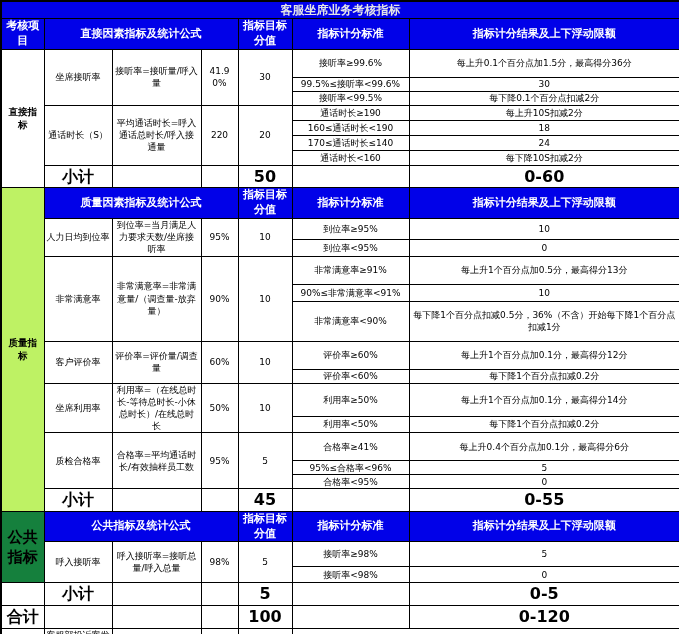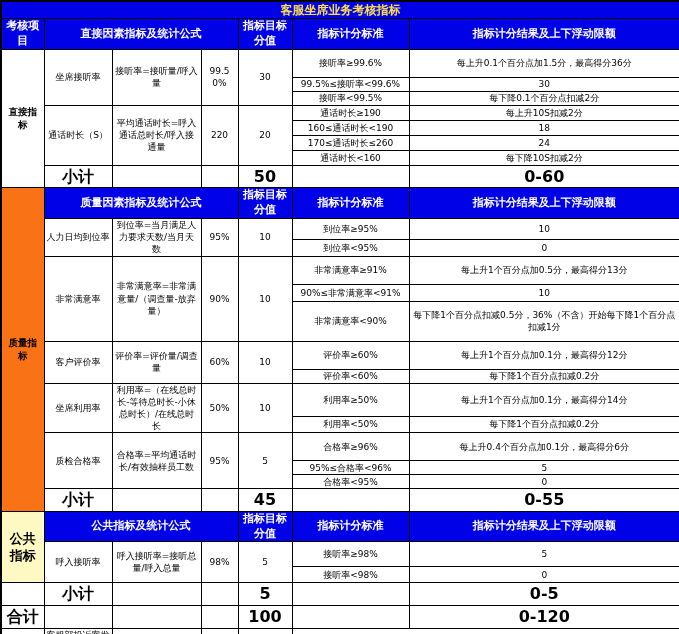--- a/index.html
+++ b/index.html
@@ -6,21 +6,21 @@
   html,body { margin:0; padding:0; background:#fff; }
   body { width:679px; font-family:"DejaVu Sans", sans-serif; color:#000; }
   table { border-collapse:collapse; table-layout:fixed; width:679px; margin:0; }
   td {
     border:1px solid #000;
     text-align:center; vertical-align:middle;
     padding:0 2px; font-size:9px; line-height:1.35;
     background:#fff; overflow:hidden; word-break:break-all;
   }
   tr.title-row td {
-    background:var(--blue); color:#fde047; font-weight:bold; font-size:12px;
+    background:var(--blue); color:#e5e5e5; font-weight:bold; font-size:12px;
     border:2px solid #000; border-bottom:1px solid #000;margin-top:22px;
   }
   tr.hdr td {
     background:var(--blue); color:#fff; font-weight:bold; font-size:11px;
   }
   td.vlabel { font-weight:bold; font-size:9.5px; }
   tr.sum td { font-weight:bold; font-size:16px; }
   td.desc { text-align:left; }
   table { border:2px solid #000; }
 </style>
@@ -48,21 +48,21 @@
     <td colspan="3">直接因素指标及统计公式</td>
     <td>指标目标分值</td>
     <td>指标计分标准</td>
     <td>指标计分结果及上下浮动限额</td>
   </tr>
 
   <tr style="height:28px">
     <td rowspan="8" class="vlabel">直接指标</td>
     <td rowspan="3">坐席接听率</td>
     <td rowspan="3">接听率=接听量/呼入量</td>
-    <td rowspan="3">99.50%</td>
+    <td rowspan="3">41.90%</td>
     <td rowspan="3">30</td>
     <td>接听率≥99.6%</td>
     <td>每上升0.1个百分点加1.5分，最高得分36分</td>
   </tr>
   <tr style="height:14px">
     <td>99.5%≤接听率&lt;99.6%</td>
     <td>30</td>
   </tr>
   <tr style="height:14px">
     <td>接听率&lt;99.5%</td>
@@ -74,46 +74,46 @@
     <td rowspan="4">220</td>
     <td rowspan="4">20</td>
     <td>通话时长≥190</td>
     <td>每上升10S扣减2分</td>
   </tr>
   <tr style="height:15px">
     <td>160≤通话时长&lt;190</td>
     <td>18</td>
   </tr>
   <tr style="height:15px">
-    <td>170≤通话时长≤260</td>
+    <td>170≤通话时长≤140</td>
     <td>24</td>
   </tr>
   <tr style="height:15px">
     <td>通话时长&lt;160</td>
     <td>每下降10S扣减2分</td>
   </tr>
   <tr class="sum" style="height:16px">
     <td>小计</td>
     <td></td>
     <td></td>
     <td>50</td>
     <td></td>
     <td>0-60</td>
   </tr>
 
   <tr class="hdr" style="height:17px">
-    <td rowspan="14" class="vlabel" style="background:#f97316;color:#000;font-size:9.5px">质量指标</td>
+    <td rowspan="14" class="vlabel" style="background:#bef264;color:#000;font-size:9.5px">质量指标</td>
     <td colspan="3">质量因素指标及统计公式</td>
     <td>指标目标分值</td>
     <td>指标计分标准</td>
     <td>指标计分结果及上下浮动限额</td>
   </tr>
   <tr style="height:20px">
     <td rowspan="2">人力日均到位率</td>
-    <td rowspan="2">到位率=当月满足人力要求天数/当月天数</td>
+    <td rowspan="2">到位率=当月满足人力要求天数/坐席接听率</td>
     <td rowspan="2">95%</td>
     <td rowspan="2">10</td>
     <td>到位率≥95%</td>
     <td>10</td>
   </tr>
   <tr style="height:16px">
     <td>到位率&lt;95%</td>
     <td>0</td>
   </tr>
   <tr style="height:28px">
@@ -154,42 +154,42 @@
   </tr>
   <tr style="height:15px">
     <td>利用率&lt;50%</td>
     <td>每下降1个百分点扣减0.2分</td>
   </tr>
   <tr style="height:28px">
     <td rowspan="3">质检合格率</td>
     <td rowspan="3">合格率=平均通话时长/有效抽样员工数</td>
     <td rowspan="3">95%</td>
     <td rowspan="3">5</td>
-    <td>合格率≥96%</td>
+    <td>合格率≥41%</td>
     <td>每上升0.4个百分点加0.1分，最高得分6分</td>
   </tr>
   <tr style="height:14px">
     <td>95%≤合格率&lt;96%</td>
     <td>5</td>
   </tr>
   <tr style="height:14px">
     <td>合格率&lt;95%</td>
     <td>0</td>
   </tr>
   <tr class="sum" style="height:16px">
     <td>小计</td>
     <td></td>
     <td></td>
     <td>45</td>
     <td></td>
     <td>0-55</td>
   </tr>
 
   <tr class="hdr" style="height:17px">
-    <td rowspan="3" class="vlabel" style="background:#fef9c3;color:#000;font-size:13px">公共指标</td>
+    <td rowspan="3" class="vlabel" style="background:#15803d;color:#000;font-size:15px">公共指标</td>
     <td colspan="3">公共指标及统计公式</td>
     <td>指标目标分值</td>
     <td>指标计分标准</td>
     <td>指标计分结果及上下浮动限额</td>
   </tr>
   <tr style="height:25px">
     <td rowspan="2">呼入接听率</td>
     <td rowspan="2">呼入接听率=接听总量/呼入总量</td>
     <td rowspan="2">98%</td>
     <td rowspan="2">5</td>

